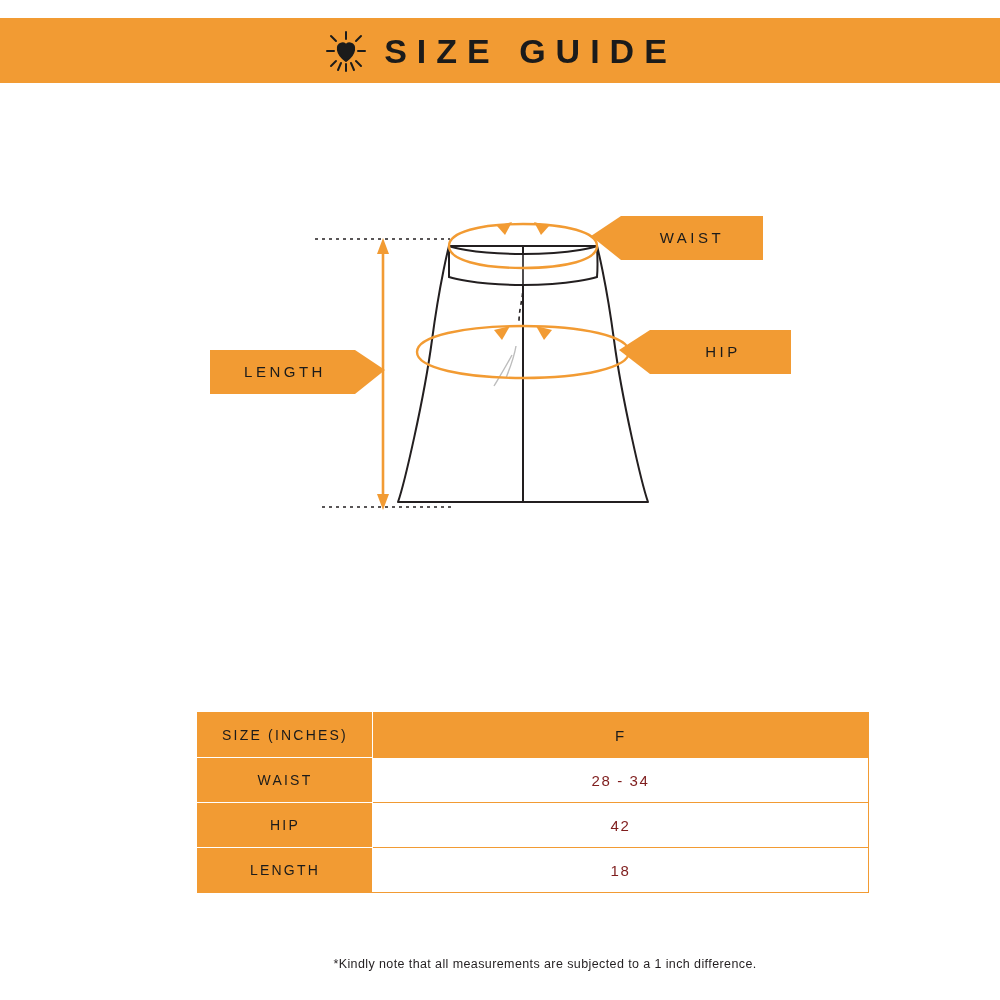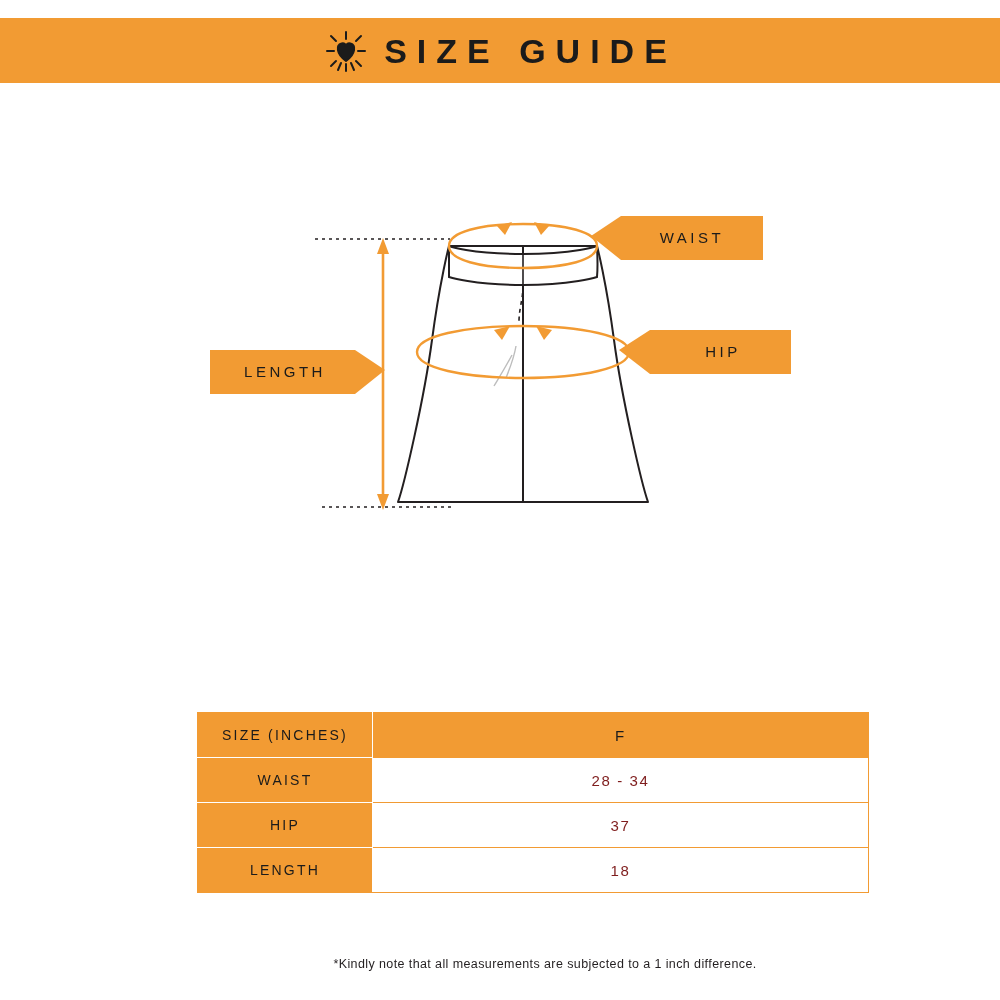--- a/index.html
+++ b/index.html
@@ -203,21 +203,21 @@
     <tr>
       <td>SIZE (INCHES)</td>
       <td class="val">F</td>
     </tr>
     <tr>
       <td>WAIST</td>
       <td class="val">28 - 34</td>
     </tr>
     <tr>
       <td>HIP</td>
-      <td class="val">37</td>
+      <td class="val">42</td>
     </tr>
     <tr>
       <td>LENGTH</td>
       <td class="val">18</td>
     </tr>
   </tbody>
 </table>
 
 <div class="footnote">*Kindly note that all measurements are subjected to a 1 inch difference.</div>
 

